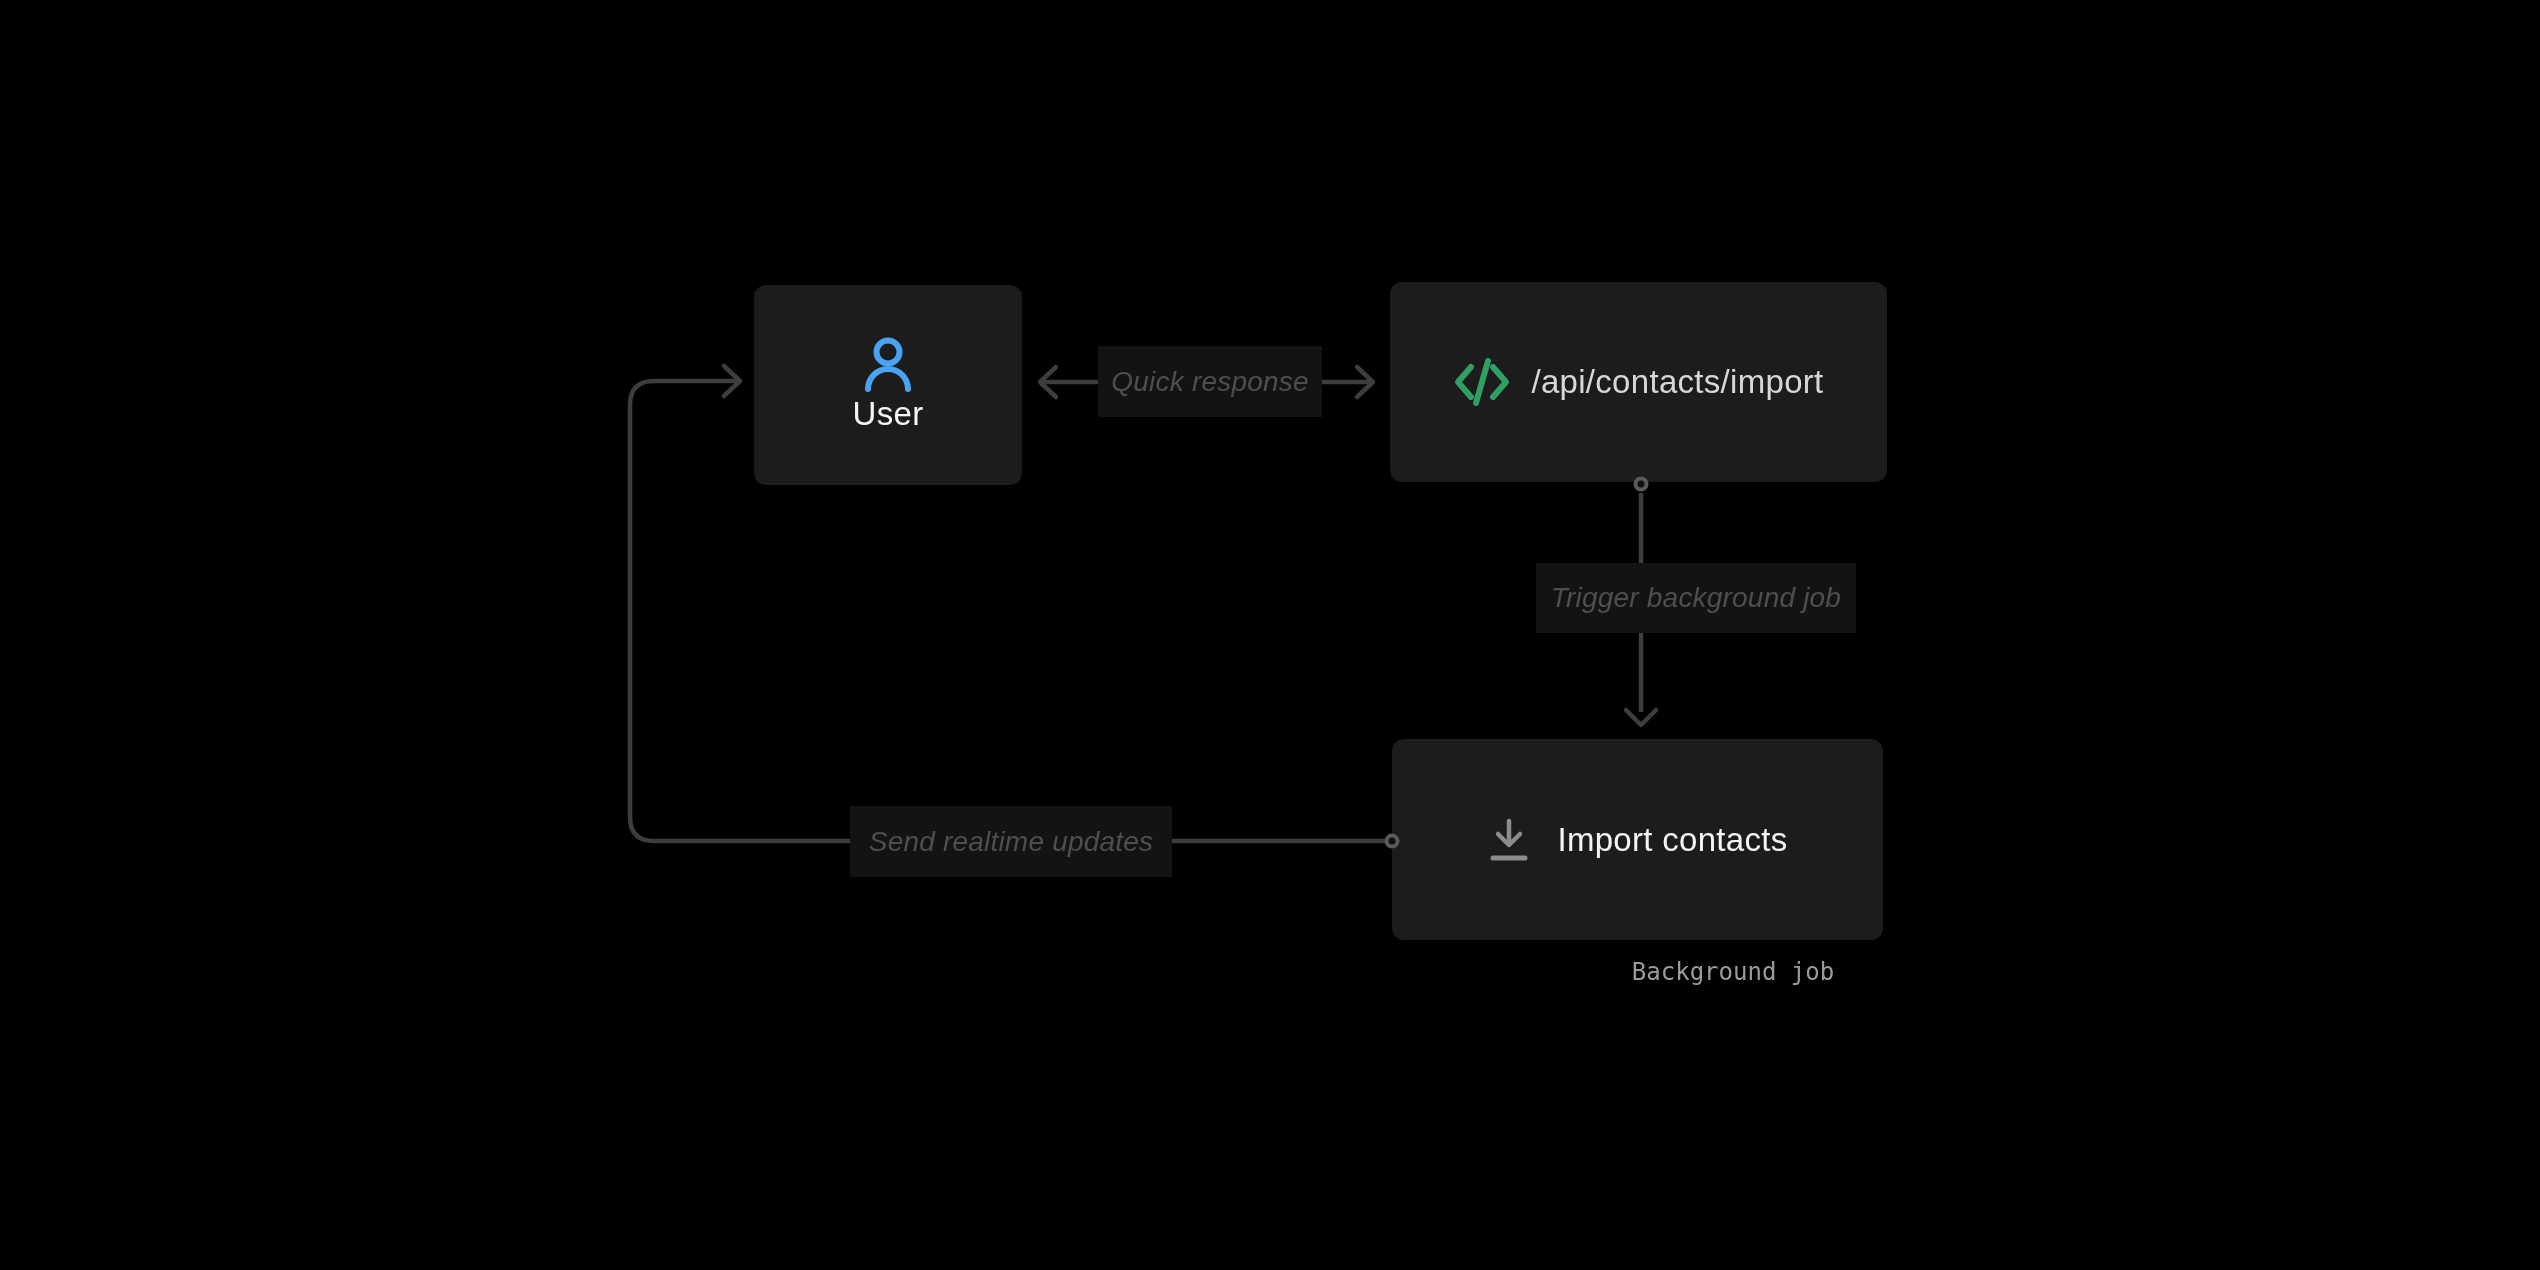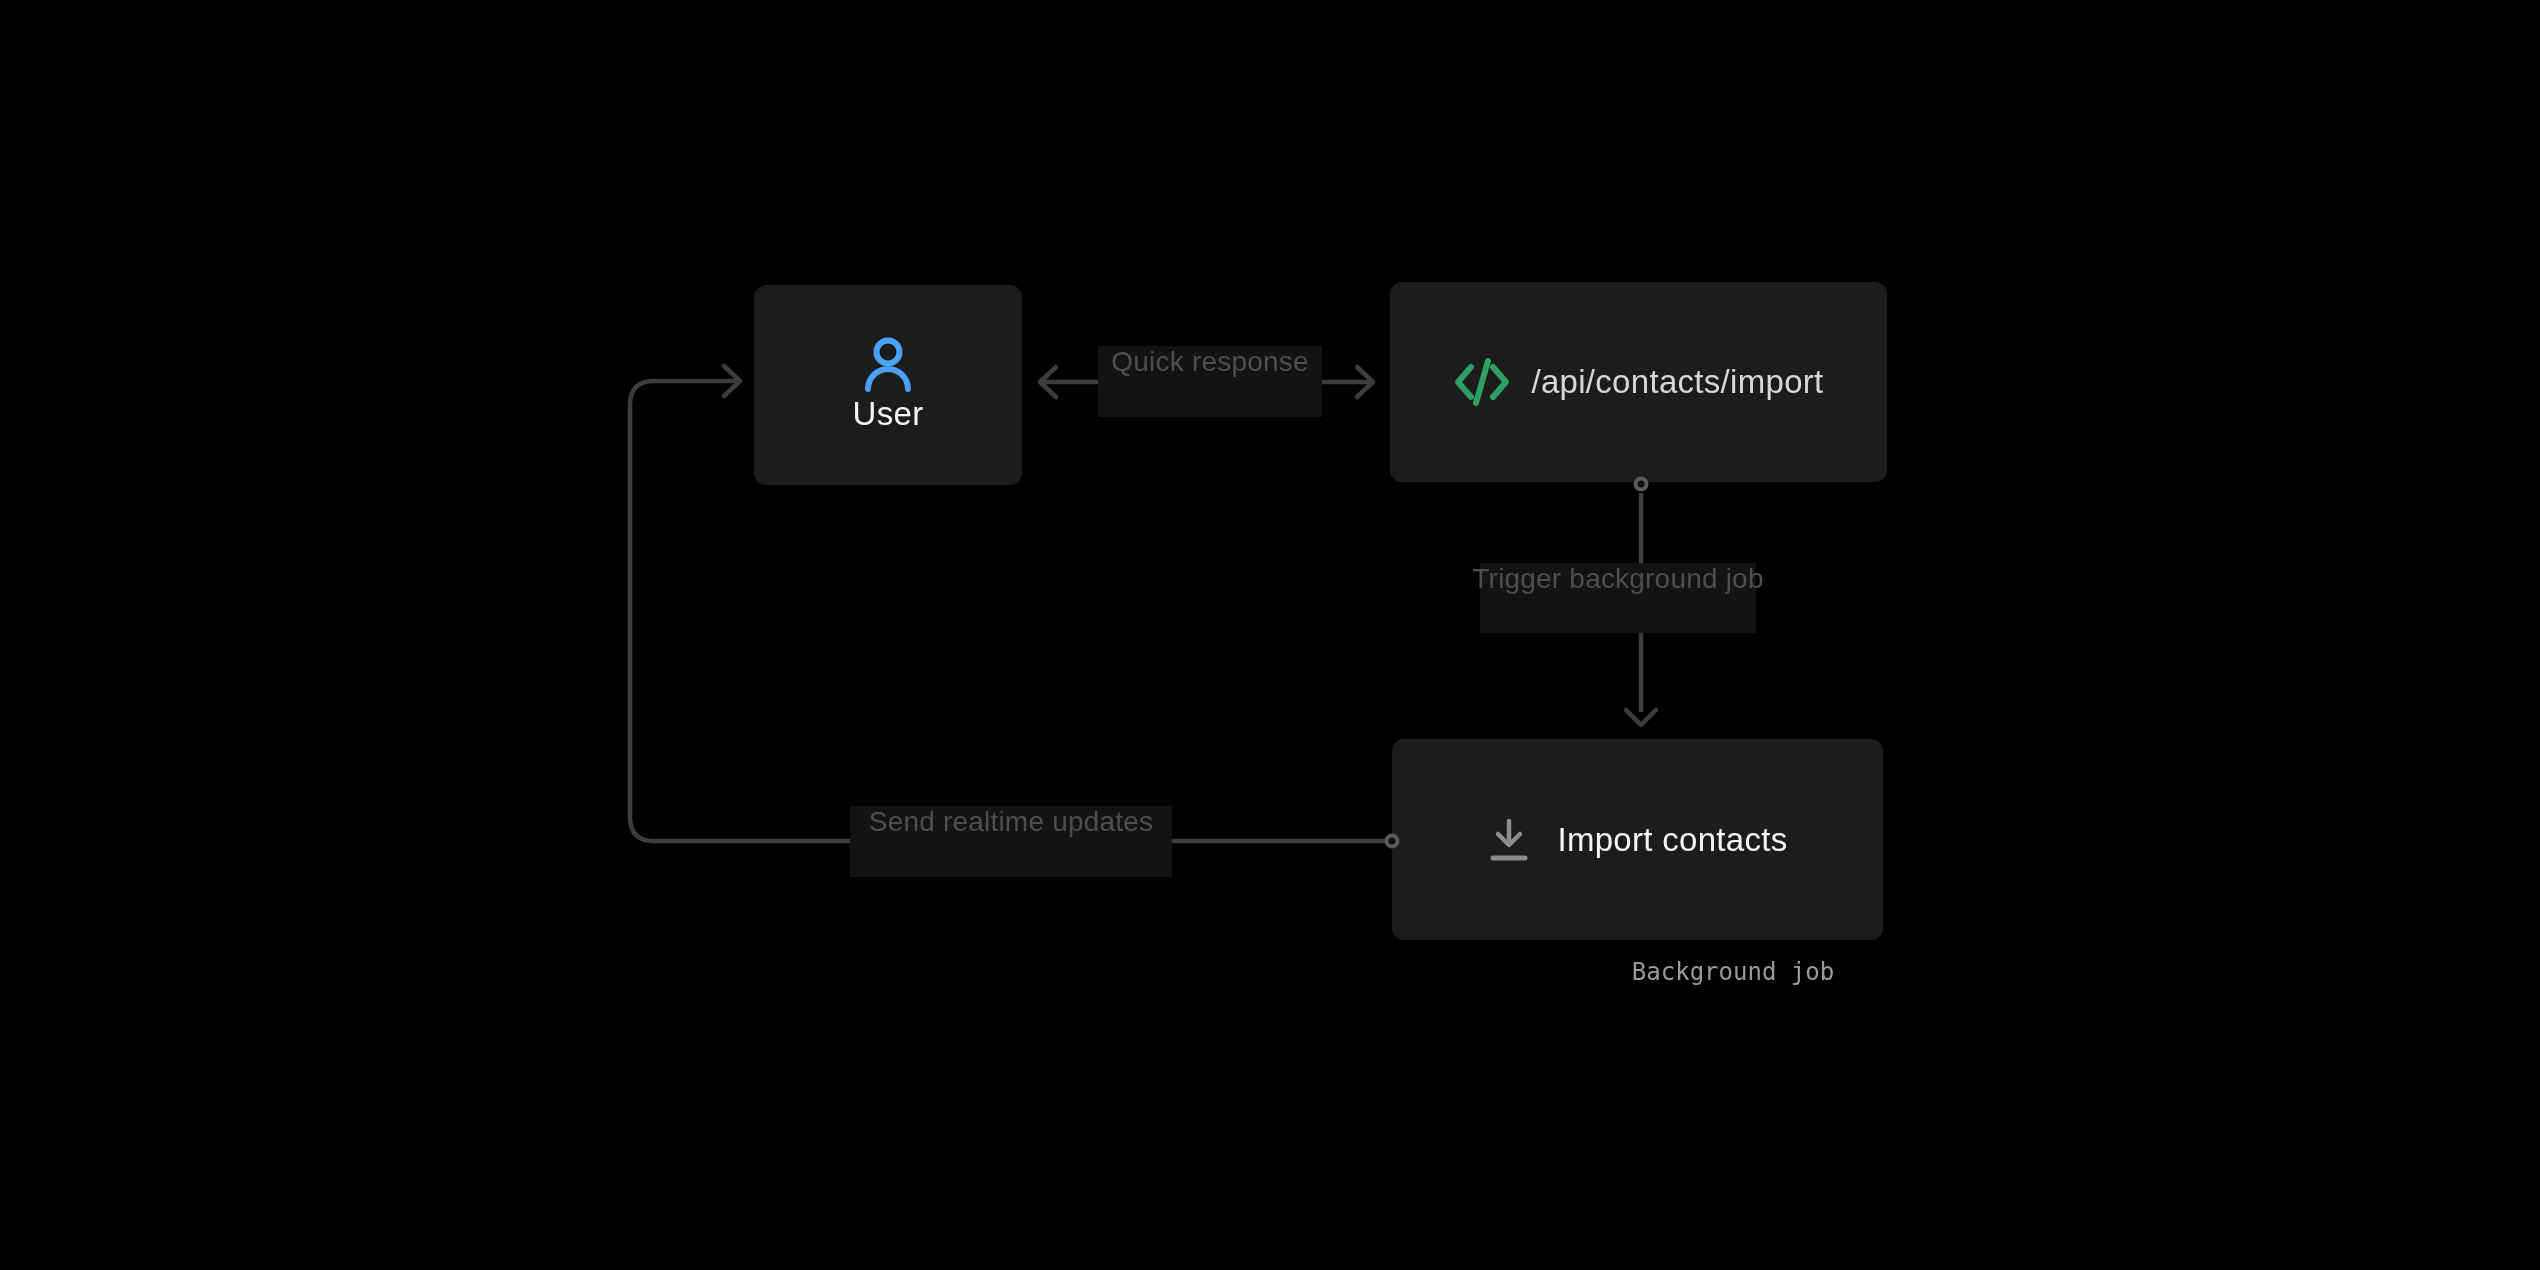--- a/index.html
+++ b/index.html
@@ -45,29 +45,30 @@
     letter-spacing: 0.3px;
     white-space: nowrap;
   }
   #user-node { left: 754px; top: 285px; width: 268px; height: 200px; flex-direction: column; gap: 0; }
   #api-node  { left: 1390px; top: 282px; width: 497px; height: 200px; flex-direction: row; gap: 20px; }
   #api-node .title { color: var(--api-text); }
   #import-node { left: 1392px; top: 739px; width: 491px; height: 201px; flex-direction: row; gap: 26px; }
 
   .edge-label {
     position: absolute;
-    display: flex; justify-content: center;
+    display: flex; align-items: center; justify-content: center;
     background: var(--label-bg);
     color: var(--edge-label-text);
     font-size: 28px;
     letter-spacing: 0.2px;
     white-space: nowrap;
+    font-style: italic;
   }
   #quick-response-label { left: 1098px; top: 346px; width: 224px; height: 71px; }
-  #trigger-label { left: 1480px; top: 563px; width: 276px; height: 70px; }
+  #trigger-label { left: 1536px; top: 563px; width: 320px; height: 70px; }
   #realtime-label { left: 850px; top: 806px; width: 322px; height: 71px; }
 
   #background-job-caption {
     position: absolute;
     left: 1583px; top: 958px; width: 300px;
     text-align: center;
     font-family: "DejaVu Sans Mono", "Liberation Mono", monospace;
     font-size: 24px;
     color: var(--caption-text);
     white-space: nowrap;

